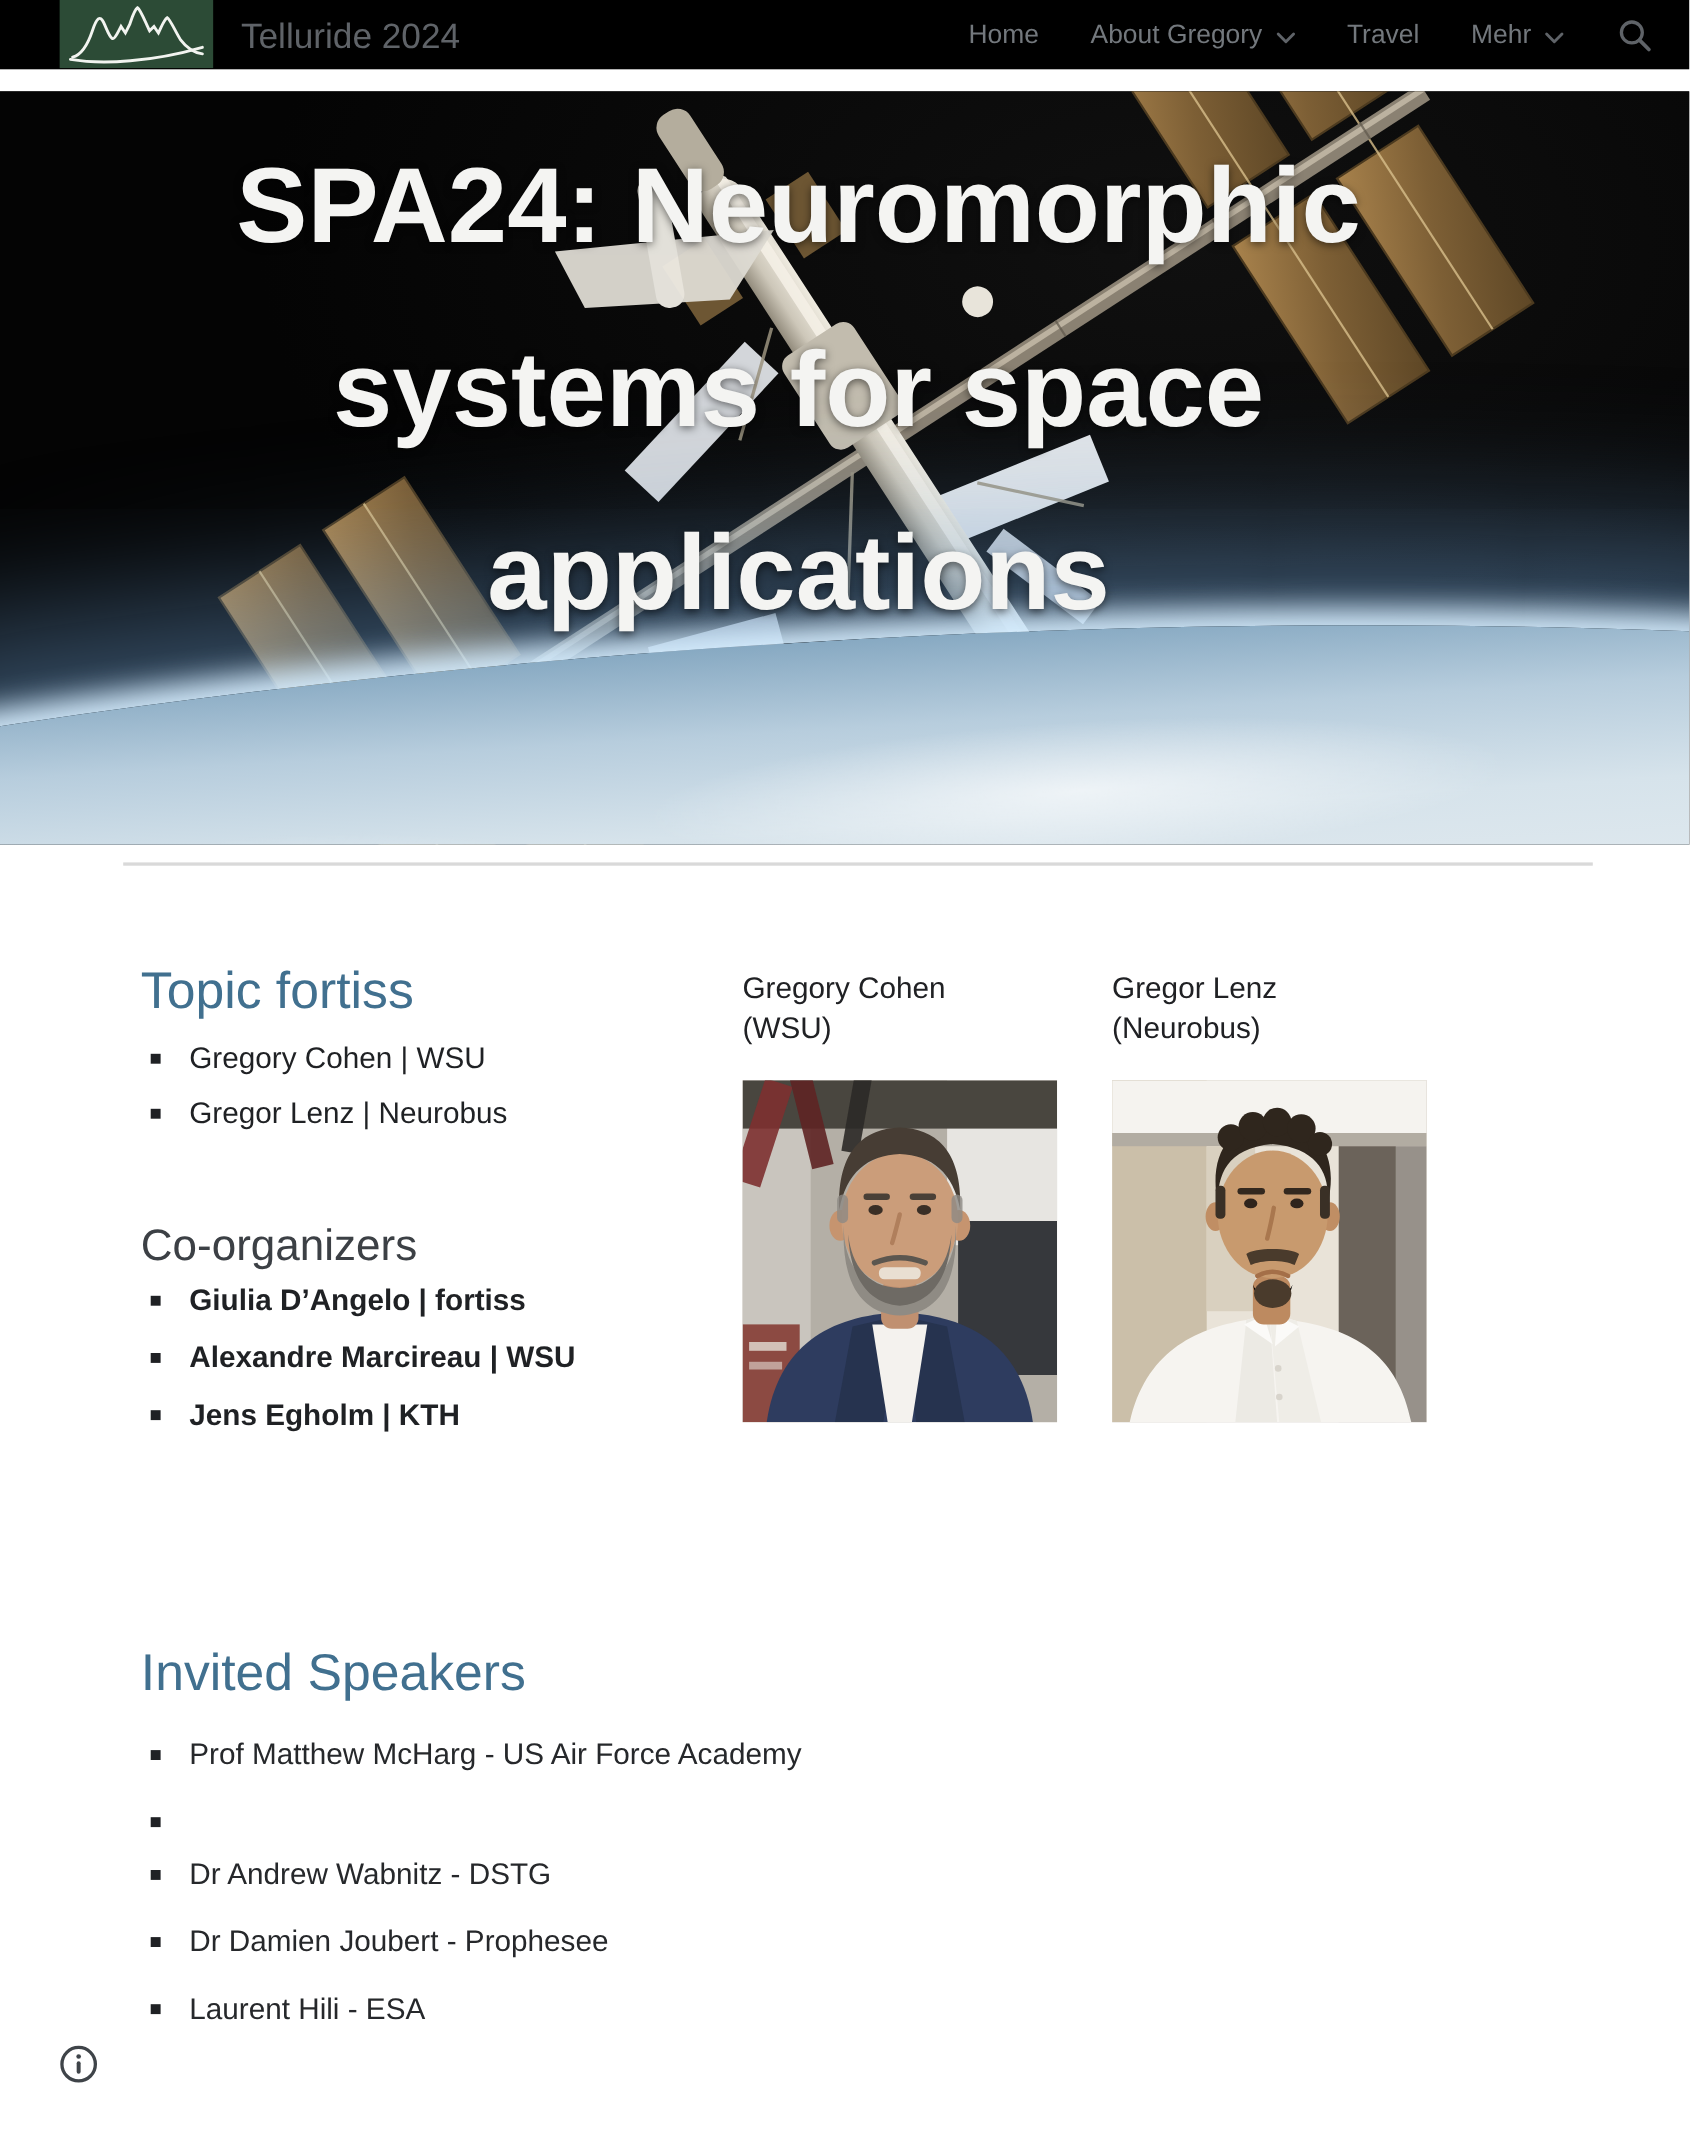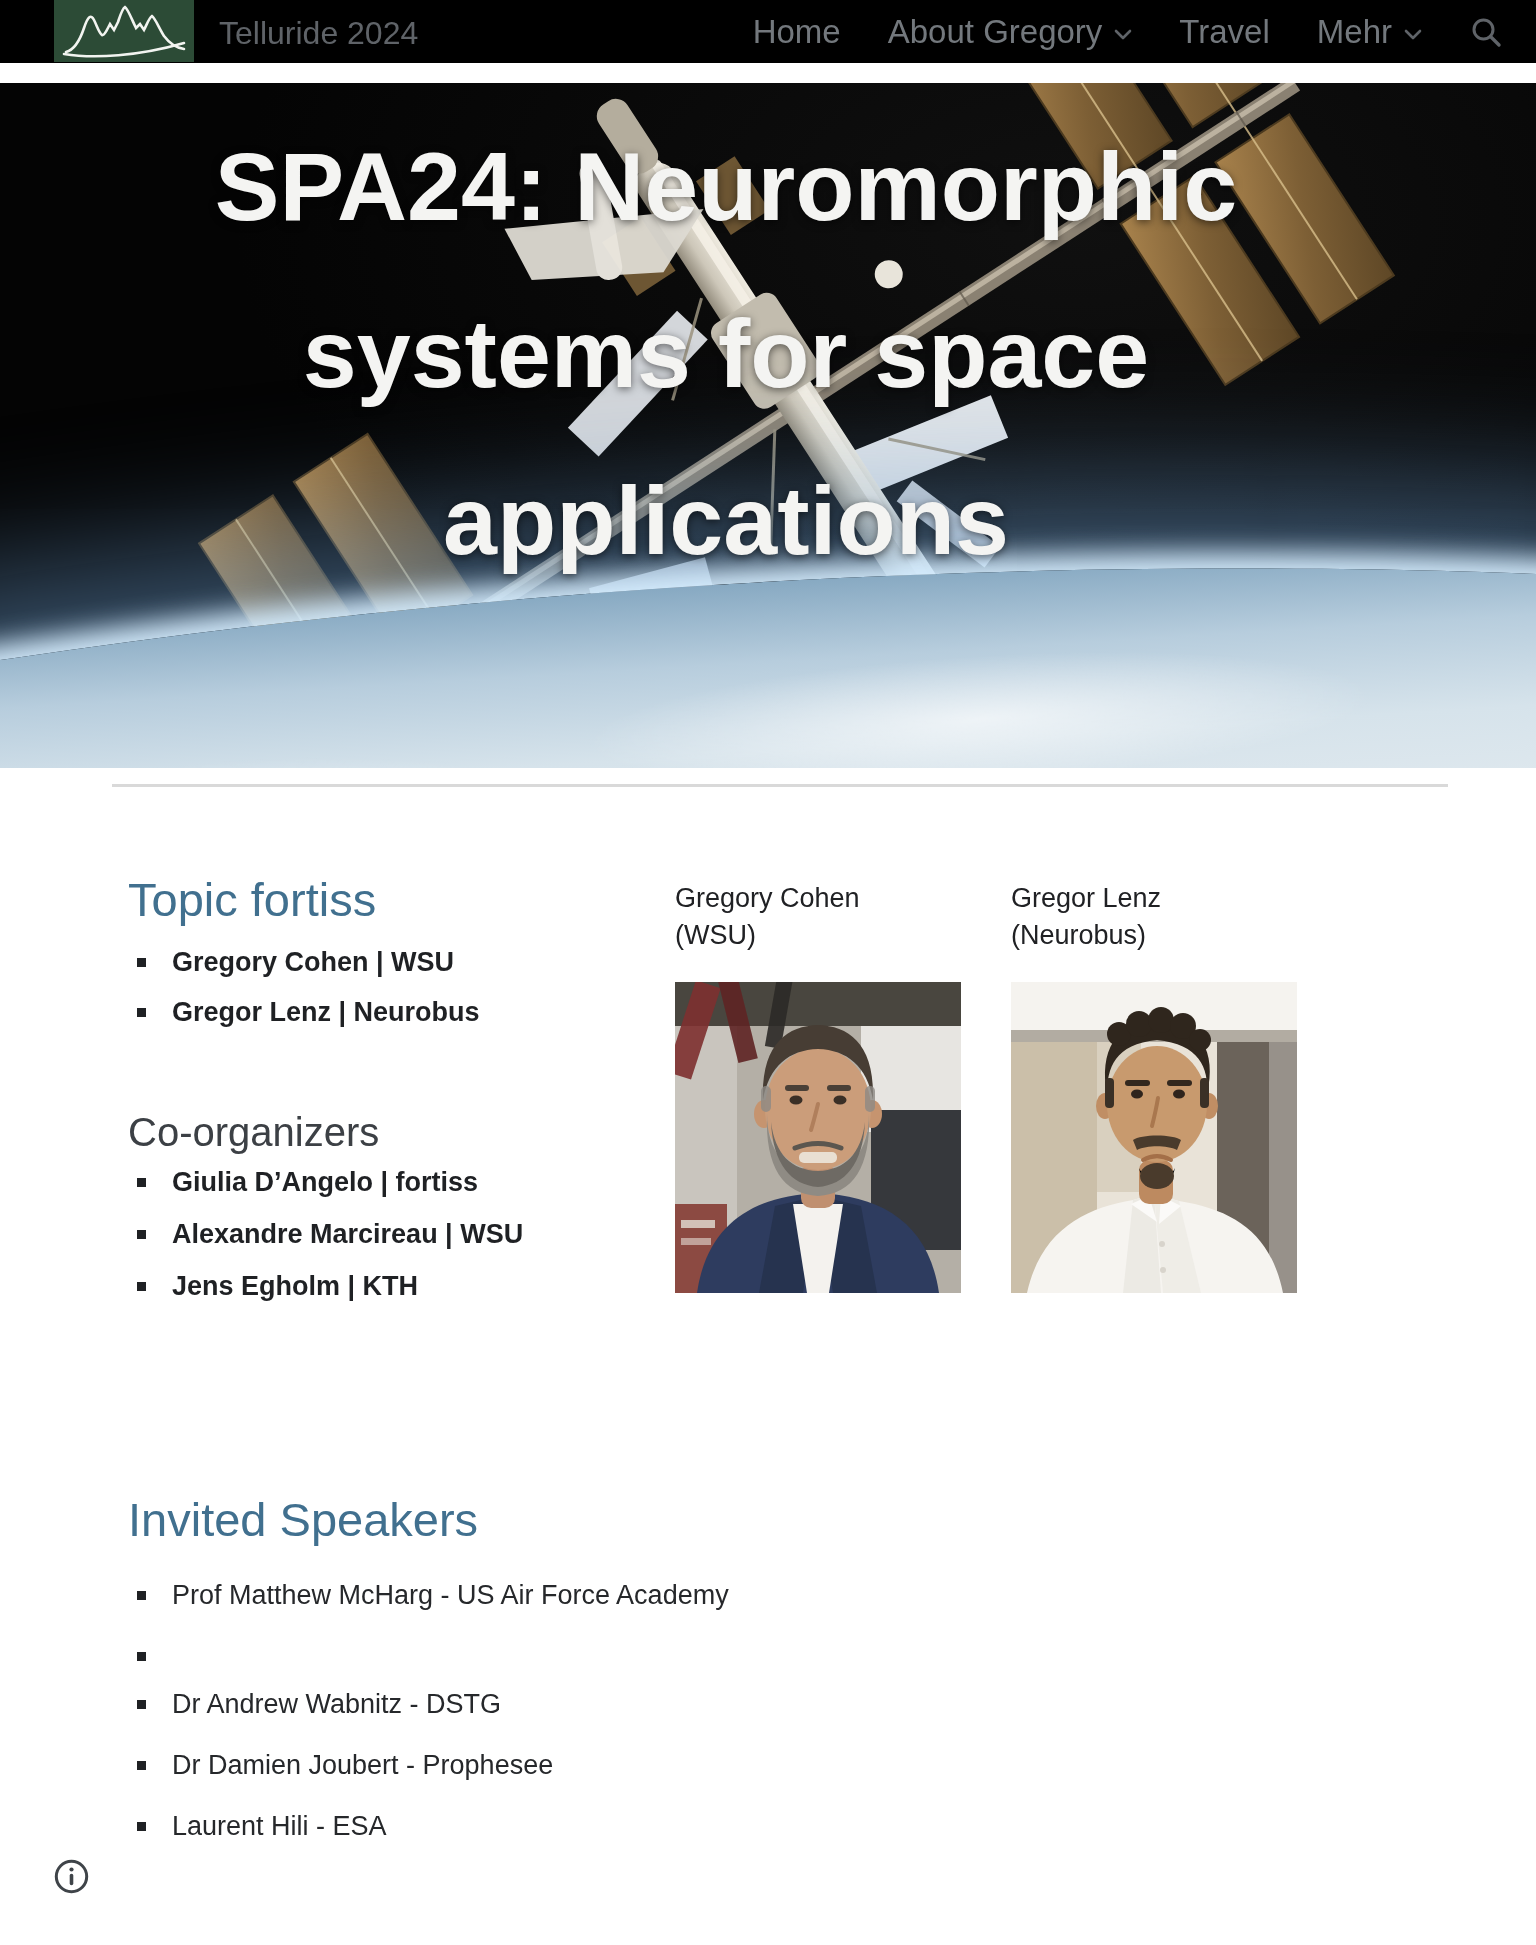--- a/index.html
+++ b/index.html
@@ -5,21 +5,21 @@
   html,body{margin:0;padding:0;background:#ffffff;}
   .page{position:relative;width:1536px;height:1945px;overflow:hidden;background:#fff;
         font-family:"Liberation Sans",sans-serif;}
 
   
   .topbar{position:absolute;left:0;top:0;width:1536px;height:63px;background:#000000;z-index:10;}
   .logo{position:absolute;left:54px;top:0;width:140px;height:62px;display:block;cursor:pointer;}
   .site-title{position:absolute;left:219px;top:0;height:64px;line-height:66px;
               font-size:32px;color:#5f6368;white-space:nowrap;cursor:pointer;}
   .nav{position:absolute;right:33px;top:0;height:64px;display:flex;align-items:center;gap:47px;}
-  .nav-item{display:flex;align-items:center;font-size:33px;color:#73787d;white-space:nowrap;cursor:pointer;}
+  .nav-item{display:flex;align-items:center;font-size:24px;color:#73787d;white-space:nowrap;cursor:pointer;}
   .nav-item .chev{margin-left:12px;margin-top:4px;}
   .search-btn{display:flex;align-items:center;cursor:pointer;}
 
   
   .hero{position:absolute;left:0;top:83px;width:1536px;height:685px;background:#060606;overflow:hidden;}
   .hero .space-bg{position:absolute;inset:0;
      background:radial-gradient(1200px 700px at 70% 20%, #101010 0%, #040404 70%);}
   .iss{position:absolute;left:0;top:0;}
   .earth{position:absolute;left:-110%;top:500px;width:320%;height:1400px;border-radius:50%;
      transform:rotate(-3.5deg);
@@ -41,21 +41,21 @@
   .h-blue{position:absolute;color:#41708f;font-size:47px;font-weight:400;line-height:56px;margin:0;}
   .h-topic{left:128px;top:872px;}
   .h-invited{left:128px;top:1492px;}
   .h-co{position:absolute;left:128px;top:1108px;color:#3c4045;font-size:40px;font-weight:400;line-height:48px;margin:0;}
 
   
   ul.blist{position:absolute;left:137px;margin:0;padding:0;list-style:none;}
   ul.blist li{display:flex;align-items:flex-start;}
   .sq{flex:0 0 auto;width:9px;height:9px;background:#1f2124;margin:12px 26px 0 0;}
   .li-text{font-size:27px;color:#1f2124;line-height:33px;white-space:nowrap;}
-  .list-topic{top:946px;}  .list-topic li{margin-bottom:17px;}  .list-topic .li-text{font-weight:700;}
+  .list-topic{top:946px;}  .list-topic li{margin-bottom:17px;}  .list-topic .li-text{font-weight:400;}
   .list-co{top:1166px;}    .list-co li{margin-bottom:19px;}     .list-co .li-text{font-weight:700;}
   .list-speakers{top:1578px;} .list-speakers li{margin-bottom:26px;}
   .list-speakers .li-text{line-height:35px;font-weight:400;color:#26282b;}
   .list-speakers .sq{margin-top:13px;}
 
   
   .caption{position:absolute;top:880px;width:300px;font-size:27px;line-height:37px;color:#202124;}
   .cap-1{left:675px;} .cap-2{left:1011px;}
   .photo{position:absolute;top:982px;width:286px;height:311px;overflow:hidden;background:#cfcac2;}
   .photo-1{left:675px;} .photo-2{left:1011px;}

